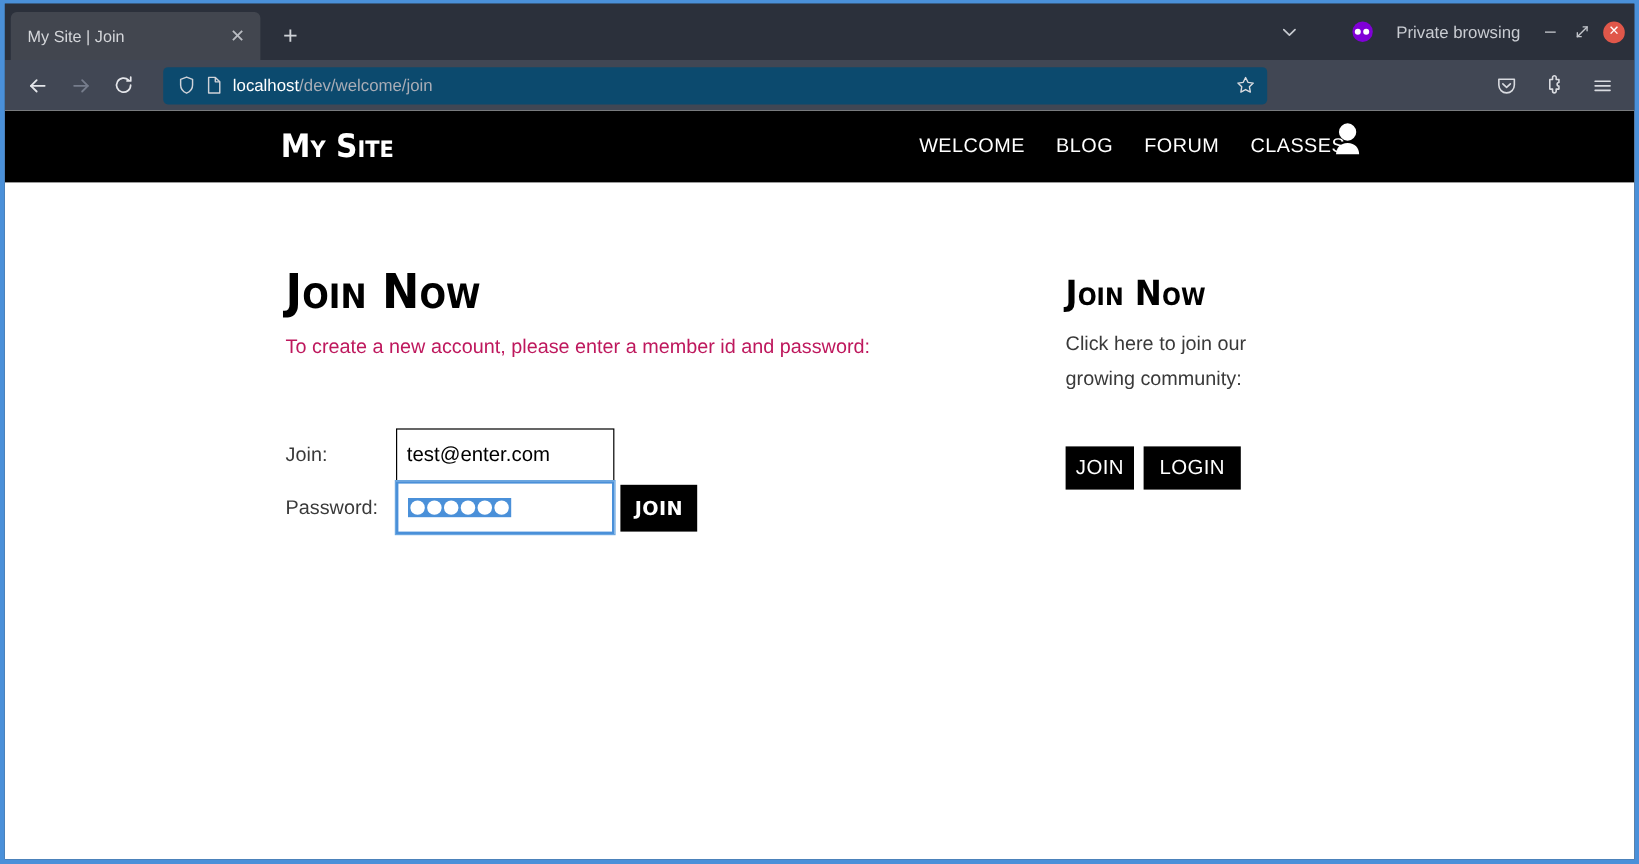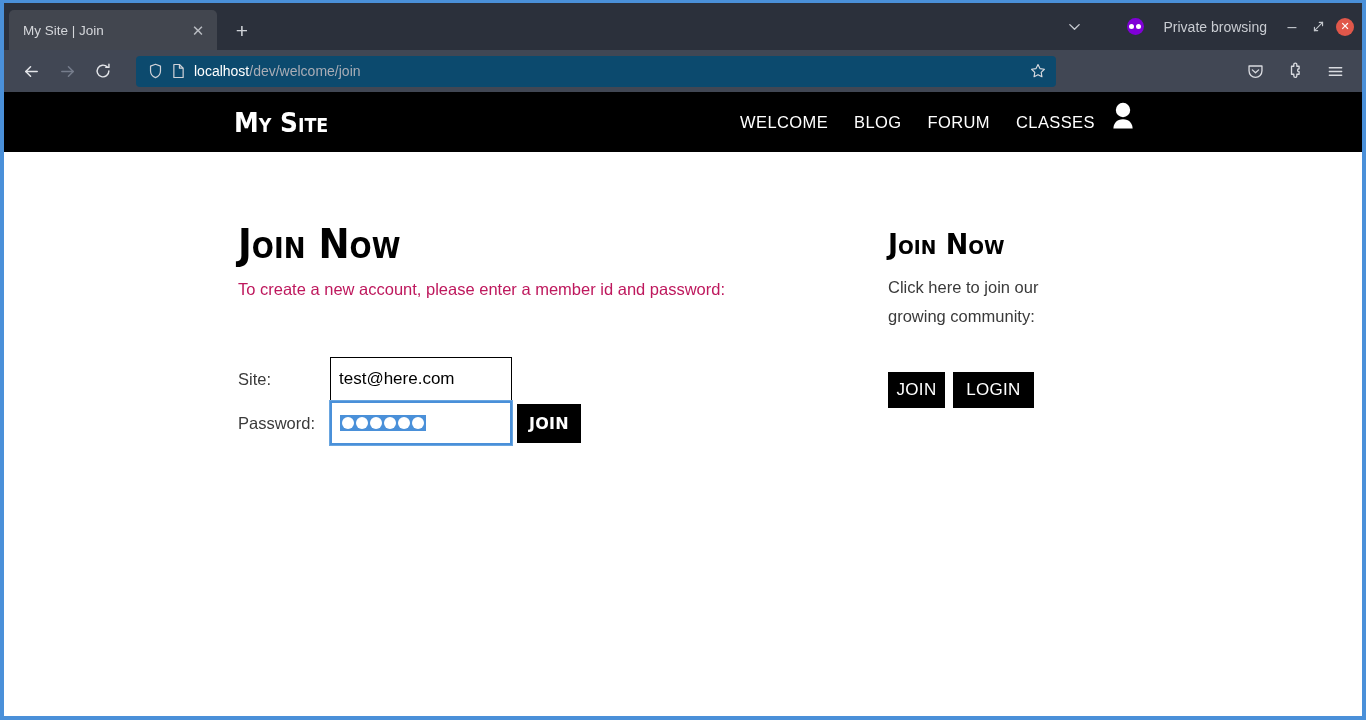--- a/index.html
+++ b/index.html
@@ -198,21 +198,21 @@
     font-weight: bold;
     font-size: 27px;
     font-variant: small-caps;
     letter-spacing: 0px;
     transform: scaleX(0.92);
     transform-origin: left center;
     white-space: nowrap;
   }
   .site-nav {
     position: absolute;
-    left: 736px;
+    left: 762px;
     display: flex;
     align-items: center;
     gap: 0px;
   }
   .site-nav a {
     color: #ffffff;
     font-size: 16.5px;
     text-decoration: none;
     letter-spacing: 0.4px;
     padding: 0 26px 0 0;
@@ -469,22 +469,22 @@
       </div>
 
       <div class="content">
 
         <div class="col-main">
           <h1 class="h-display h-main">Join Now</h1>
           <p class="lead">To create a new account, please enter a member id and password:</p>
 
           <div class="form">
             <div class="form-row">
-              <span class="form-label">Site:</span>
-              <div class="field">test@here.com</div>
+              <span class="form-label">Join:</span>
+              <div class="field">test@enter.com</div>
             </div>
             <div class="form-row">
               <span class="form-label">Password:</span>
               <div class="field focused">
                 <span class="pw-dots">
                     <i></i>
                     <i></i>
                     <i></i>
                     <i></i>
                     <i></i>

